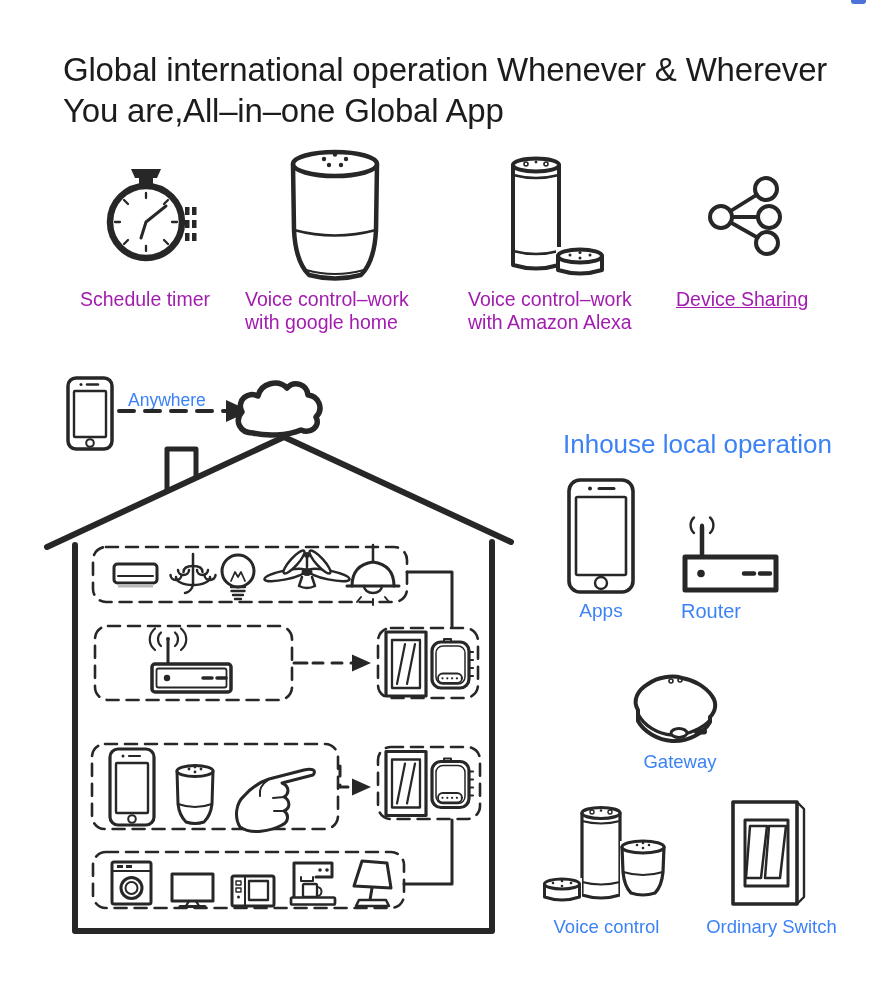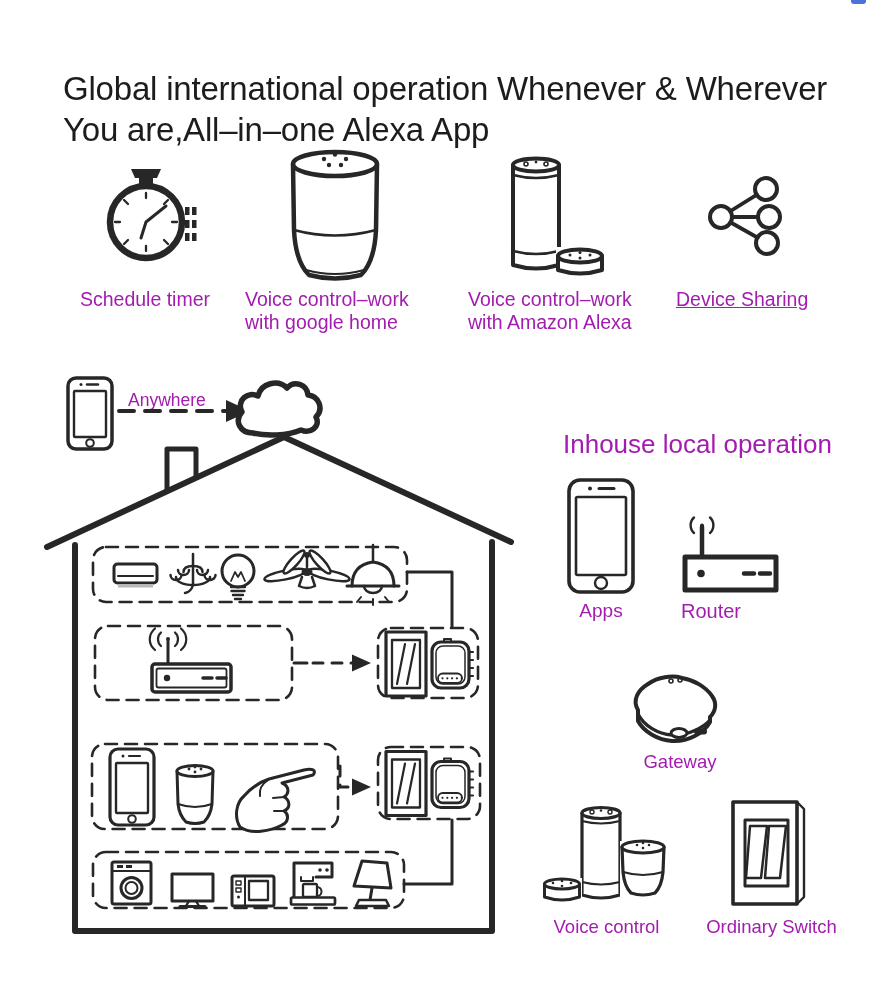--- a/index.html
+++ b/index.html
@@ -1,34 +1,34 @@
 <!DOCTYPE html>
 <html><head>
 <meta charset="utf-8">
 <style>
   html,body{margin:0;padding:0;background:#fff;}
   .page{position:relative;width:889px;height:1000px;background:#fff;overflow:hidden;
         font-family:"Liberation Sans", sans-serif;color:#1d1d1d;}
   .abs{position:absolute;}
-  .heading{left:63px;top:49px;font-size:33px;line-height:41px;letter-spacing:-0.2px;color:#1c1c1c;margin-top:19px;}
+  .heading{left:63px;top:49px;font-size:33px;line-height:41px;letter-spacing:-0.2px;color:#1c1c1c;}
   .feat-label{font-size:19.5px;line-height:22.5px;color:#a21caf;}
-  .lbl{color:#a21caf;}
+  .lbl{color:#3b82f6;}
   svg.art{position:absolute;left:0;top:0;}
   .logo-fragment{left:851px;top:0;width:15px;height:4px;border-radius:0 0 3px 3px;}
 </style>
 </head>
 <body>
 
 <div class="page">
 
   <div class="abs logo-fragment" style="background:#4a72d8;"></div>
 
   <div class="abs heading">
     <div>Global international operation Whenever &amp; Wherever</div>
-    <div>You are,All–in–one Alexa App</div>
+    <div>You are,All–in–one Global App</div>
   </div>
 
   <div class="abs feat-label" style="left:63px;top:288px;width:164px;text-align:center;">Schedule timer</div>
   <div class="abs feat-label" style="left:245px;top:288px;">
     <span>Voice control–work</span><br>
     <span>with google home</span>
   </div>
   <div class="abs feat-label" style="left:468px;top:288px;">
     <span>Voice control–work</span><br>
     <span>with Amazon Alexa</span>

